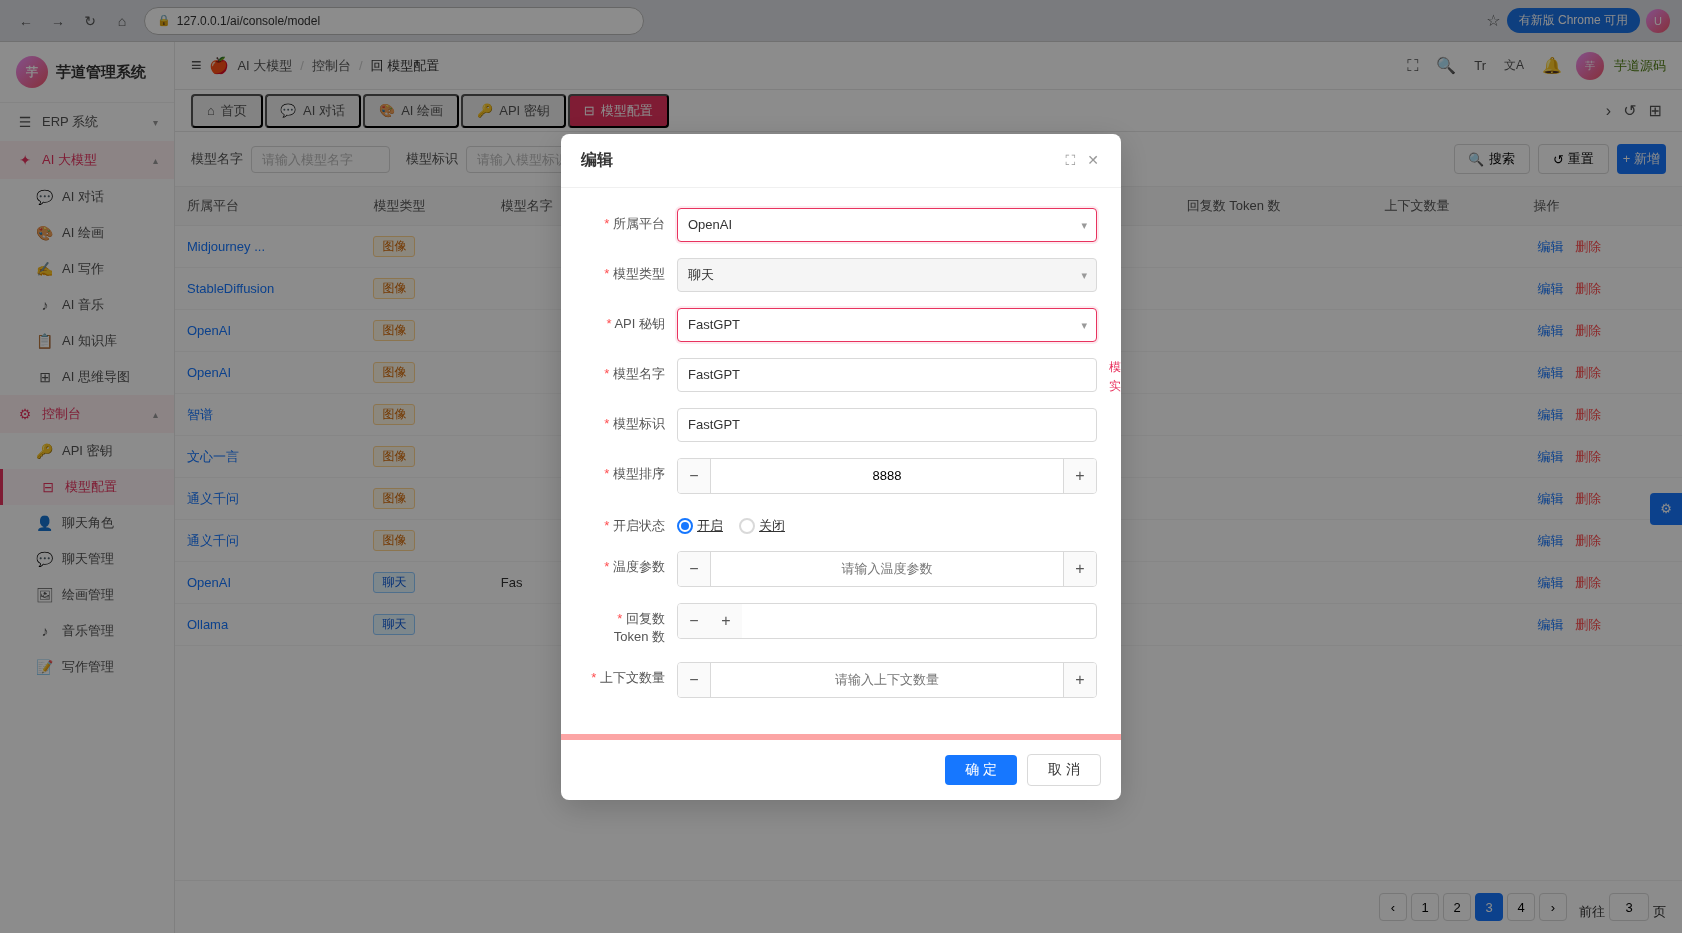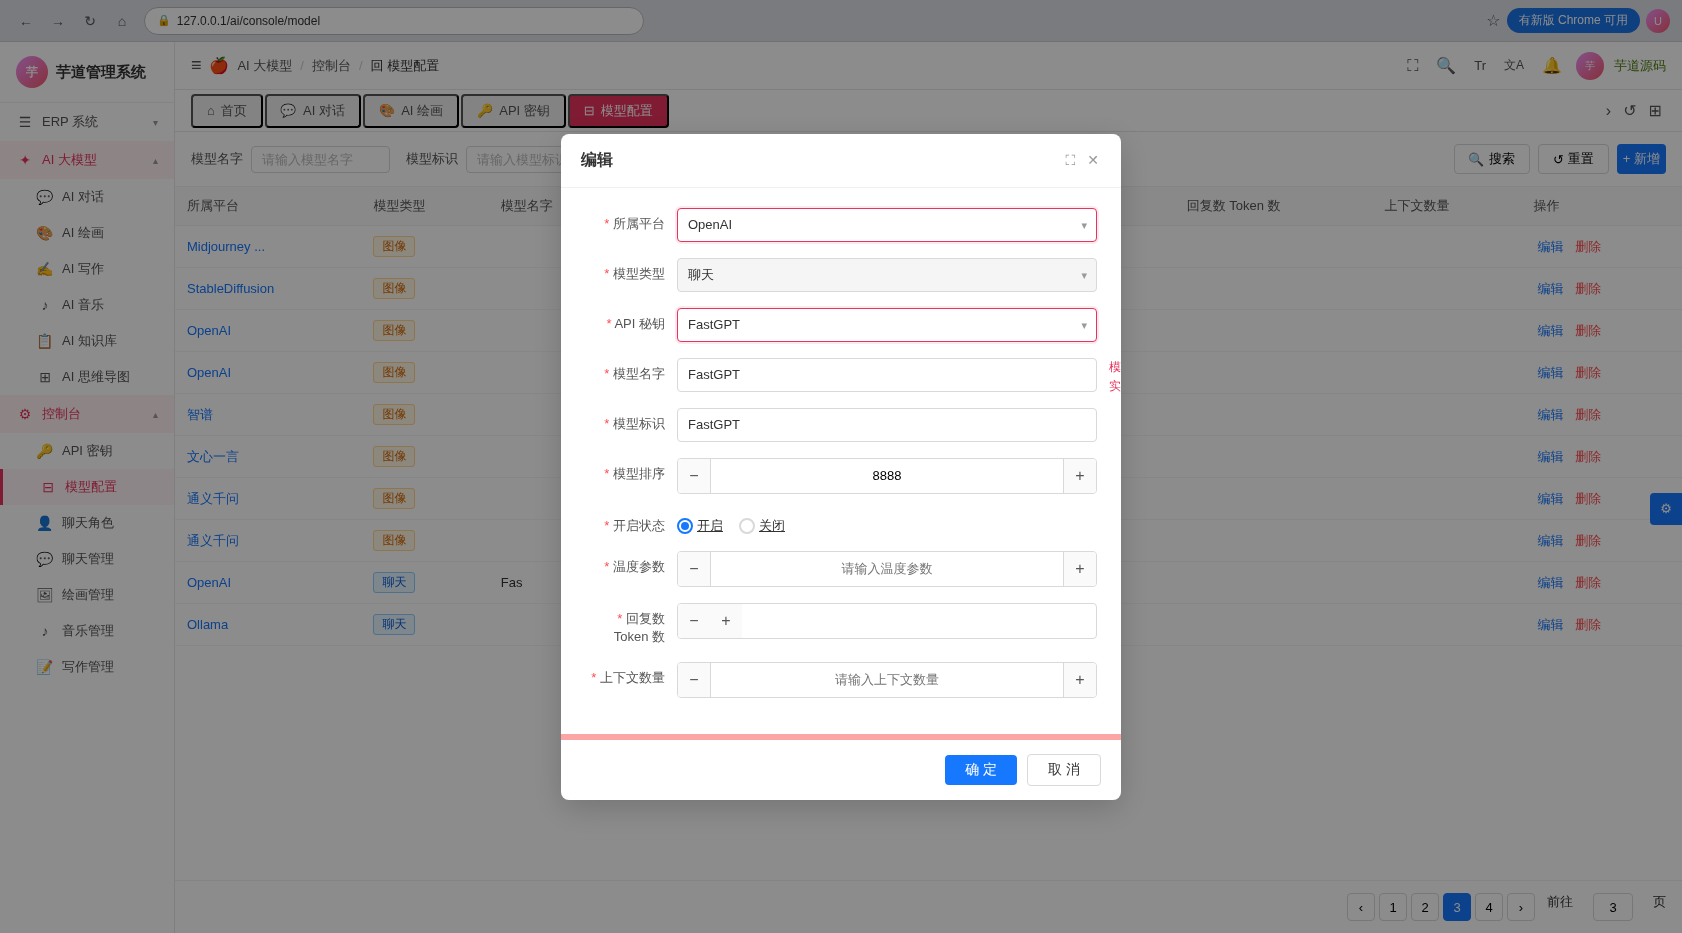--- a/index.html
+++ b/index.html
@@ -143,21 +143,21 @@
       display: flex; align-items: center; justify-content: flex-end;
       padding: 12px 16px; gap: 4px; background: white; border-top: 1px solid #f0f0f0;
       flex-shrink: 0;
     }
     .page-btn {
       min-width: 28px; height: 28px; border: 1px solid #d9d9d9; background: white;
       border-radius: 4px; cursor: pointer; display: flex; align-items: center; justify-content: center;
       font-size: 13px; padding: 0 6px;
     }
     .page-btn.active { background: #1677ff; color: white; border-color: #1677ff; }
-    .page-goto { display: flex; align-items: flex-start; gap: 20px; margin-left: 8px; font-size: 13px; }
+    .page-goto { display: flex; align-items: flex-end; gap: 4px; margin-left: 8px; font-size: 13px; }
     .page-goto-input { width: 40px; height: 28px; border: 1px solid #d9d9d9; border-radius: 4px; text-align: center; font-size: 13px; }
 
     
     .overlay {
       position: fixed; top: 0; left: 0; right: 0; bottom: 0;
       background: rgba(0,0,0,0.45); z-index: 100;
       display: flex; align-items: center; justify-content: center;
     }
 
     

